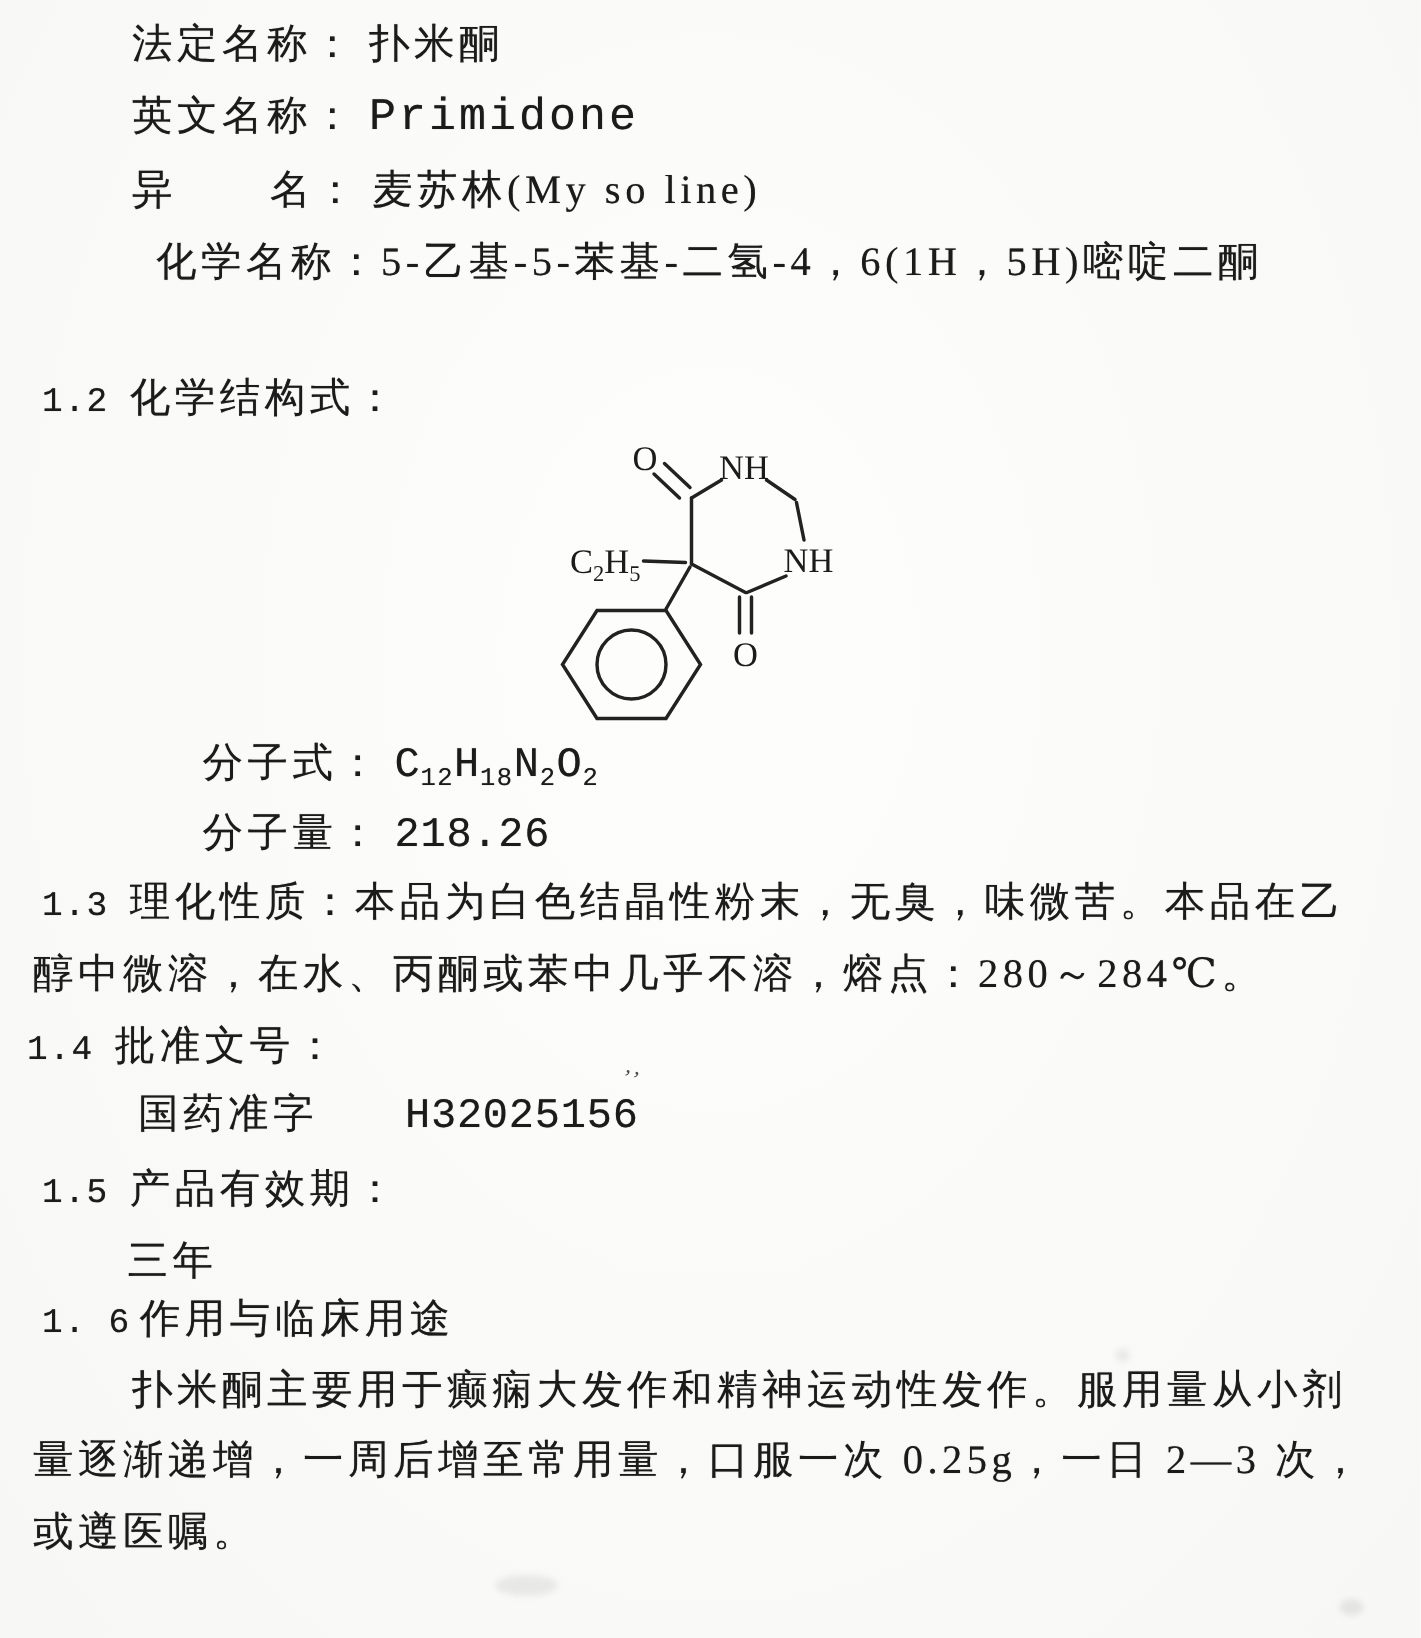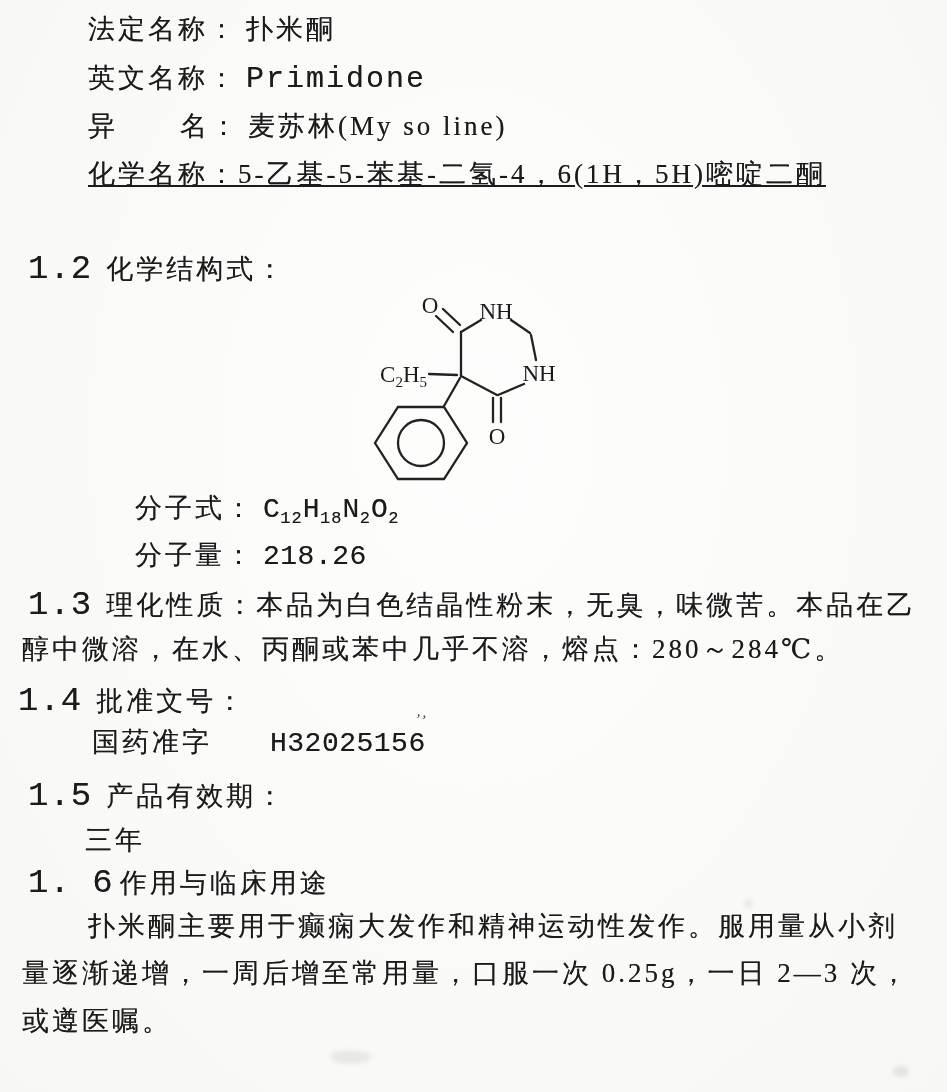--- a/index.html
+++ b/index.html
@@ -24,21 +24,21 @@
   .mono {
     font-family: "Liberation Mono", "DejaVu Sans Mono", monospace;
     letter-spacing: 2px; font-size: 30px;
   }
   .mono-big {
     font-family: "Liberation Mono", "DejaVu Sans Mono", monospace;
     letter-spacing: 0.5px; font-size: 28px;
   }
   .secnum {
     font-family: "Liberation Mono", "DejaVu Sans Mono", monospace;
-    font-size: 34px; letter-spacing: 1px; margin-right: 14px;
+    font-size: 23px; letter-spacing: 1px; margin-right: 14px;
   }
   .alias-right { margin-left: 62px; }
   .approval-num { margin-left: 58px; }
   .fsub {
     font-size: 17px; vertical-align: -6px; letter-spacing: 1px;
     font-family: "Liberation Mono", "DejaVu Sans Mono", monospace;
   }
   .scan-marks {
     position: absolute; left: 415px; top: 712px;
     font-size: 15px; color: #4a4a4a; letter-spacing: 2px;
@@ -68,21 +68,21 @@
   </div>
 
   <div class="line" style="left:88px; top:64px;">
     <span>英文名称：</span><span class="val mono">Primidone</span>
   </div>
 
   <div class="line" style="left:88px; top:113px;">
     <span>异</span><span class="alias-right">名：</span><span class="val">麦苏林(My so line)</span>
   </div>
 
-  <div class="line" style="left:88px; top:161px;text-decoration:underline;">
+  <div class="line" style="left:104px; top:161px;">
     <span>化学名称：</span><span>5-乙基-5-苯基-二氢-4，6(1H，5H)嘧啶二酮</span>
   </div>
 
 
   <div class="line" style="left:28px; top:252px;">
     <span class="secnum">1.2</span><span>化学结构式：</span>
   </div>
 
   <svg class="structure-svg" width="250" height="215" viewBox="340 280 250 215">
 

